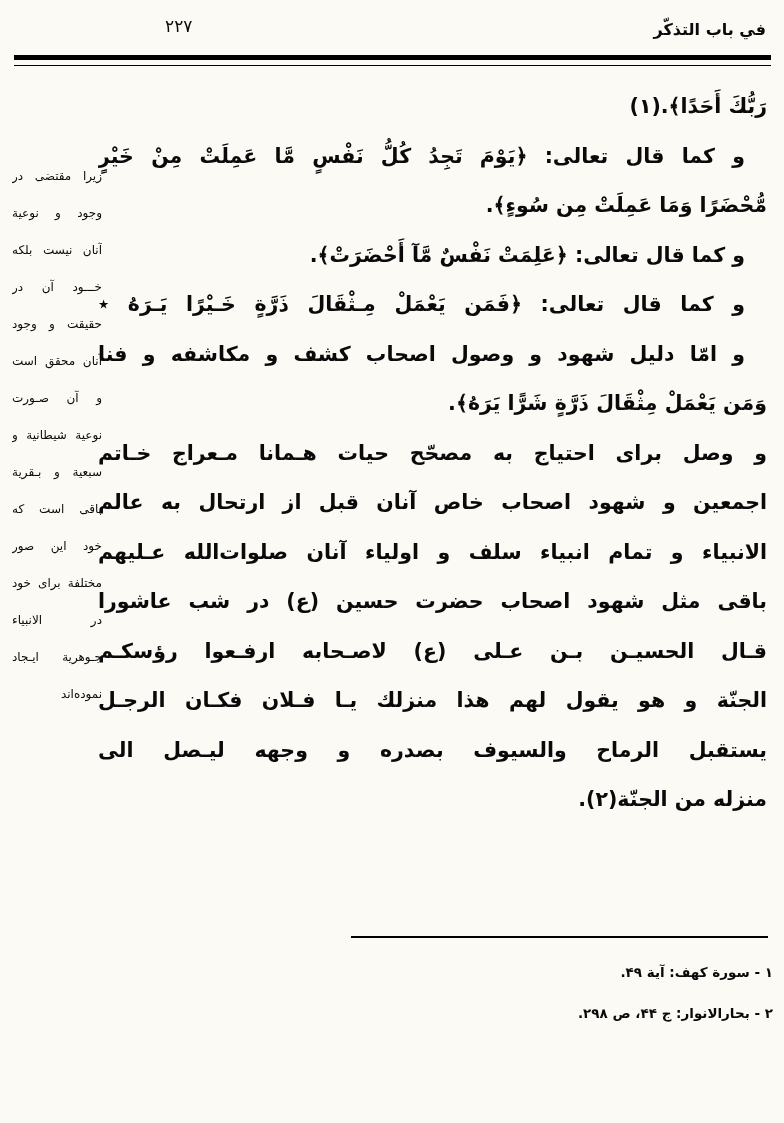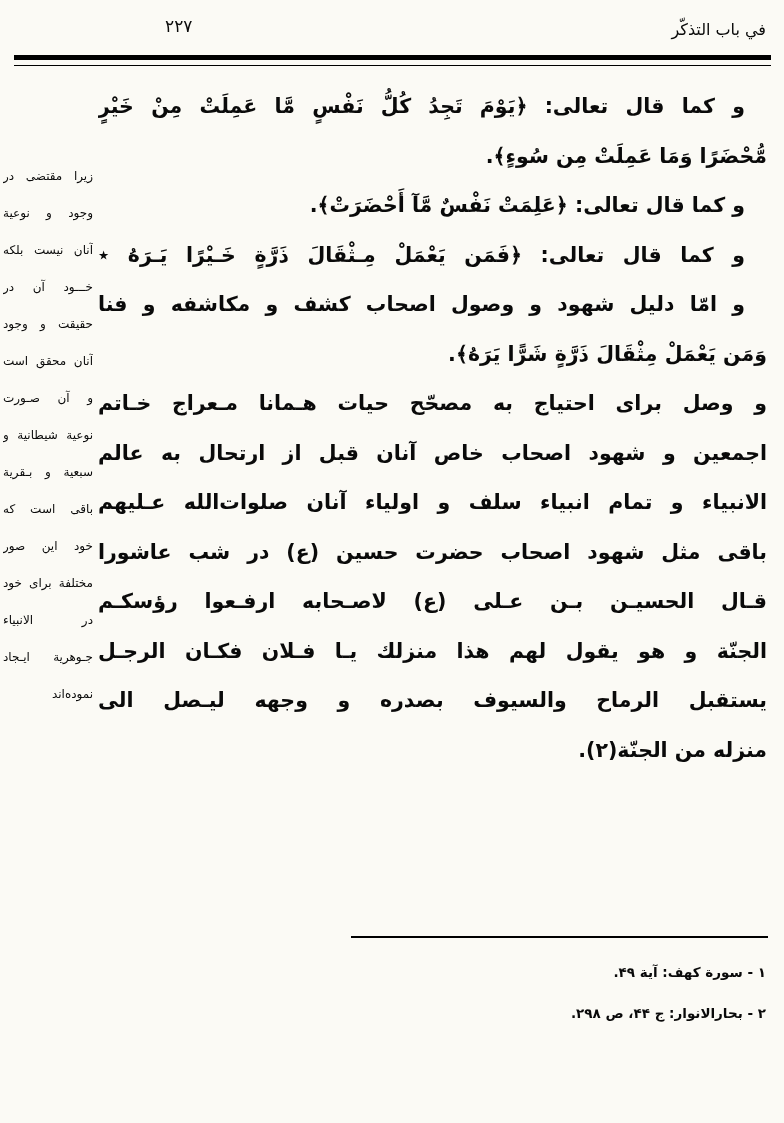--- a/index.html
+++ b/index.html
@@ -13,33 +13,33 @@
     width: 784px; height: 1123px;
     background: #fbfaf5;
     color: #0a0a0a;
     direction: rtl;
     overflow: hidden;
   }
 
   
   .chapter-title {
     position: absolute; top: 20px; right: 18px;
-    font-size: 16px; font-weight: 400;
+    font-size: 16px; font-weight: 700;
   }
   .pagenum {
     position: absolute; top: 16px; left: 165px;
     font-size: 17px; font-weight: 400;
   }
   .rule { position: absolute; left: 14px; right: 13px; background: #000; }
   .rule.thick { top: 55px; height: 5px; }
   .rule.thin  { top: 65px; height: 1px; }
 
   
   .margin {
-    position: absolute; top: 158px; left: 3px; width: 90px;
+    position: absolute; top: 158px; left: 12px; width: 90px;
   }
   .mline {
     font-size: 12px; font-weight: 400;
     line-height: 37px; height: 37px;
     text-align: justify; text-align-last: justify;
     overflow: hidden;
   }
   .mline.last { text-align: right; text-align-last: right; }
 
   
@@ -54,21 +54,21 @@
   .bline.j { text-align: justify; text-align-last: justify; }
   .bline.r { text-align: right; text-align-last: right; }
   .bline.indent { padding-right: 22px; }
 
   
   .footrule {
     position: absolute; top: 936px; left: 351px; right: 16px;
     height: 2px; background: #000;
   }
   .footnotes {
-    position: absolute; top: 952px; right: 18px; left: 100px;
+    position: absolute; top: 952px; right: 11px; left: 100px;
   }
   .fline {
     font-size: 13.5px; font-weight: 700;
     line-height: 41px; height: 41px;
     text-align: right;
   }
 </style>
 </head>
 <body>
 
@@ -91,20 +91,21 @@
     <div class="mline">سبعية و بـقرية</div>
     <div class="mline">باقى است كه</div>
     <div class="mline">خود اين صور</div>
     <div class="mline">مختلفة براى خود</div>
     <div class="mline">در الانبياء</div>
     <div class="mline">جـوهرية ايـجاد</div>
     <div class="mline last">نموده‌اند</div>
   </aside>
 
   <main class="bodytext">
+    <div class="bline r">رَبُّكَ أَحَدًا﴾.(١)</div>
     <div class="bline j indent">و كما قال تعالى: ﴿يَوْمَ تَجِدُ كُلُّ نَفْسٍ مَّا عَمِلَتْ مِنْ خَيْرٍ</div>
     <div class="bline r">مُّحْضَرًا وَمَا عَمِلَتْ مِن سُوءٍ﴾.</div>
     <div class="bline r indent">و كما قال تعالى: ﴿عَلِمَتْ نَفْسٌ مَّآ أَحْضَرَتْ﴾.</div>
     <div class="bline j indent">و كما قال تعالى: ﴿فَمَن يَعْمَلْ مِـثْقَالَ ذَرَّةٍ خَـيْرًا يَـرَهُ ٭</div>
     <div class="bline j indent">و امّا دليل شهود و وصول اصحاب كشف و مكاشفه و فنا</div>
     <div class="bline r">وَمَن يَعْمَلْ مِثْقَالَ ذَرَّةٍ شَرًّا يَرَهُ﴾.</div>
     <div class="bline j">و وصل براى احتياج به مصحّح حيات هـمانا مـعراج خـاتم</div>
     <div class="bline j">اجمعين و شهود اصحاب خاص آنان قبل از ارتحال به عالم</div>
     <div class="bline j">الانبياء و تمام انبياء سلف و اولياء آنان صلوات‌الله عـليهم</div>
     <div class="bline j">باقى مثل شهود اصحاب حضرت حسين (ع) در شب عاشورا</div>

